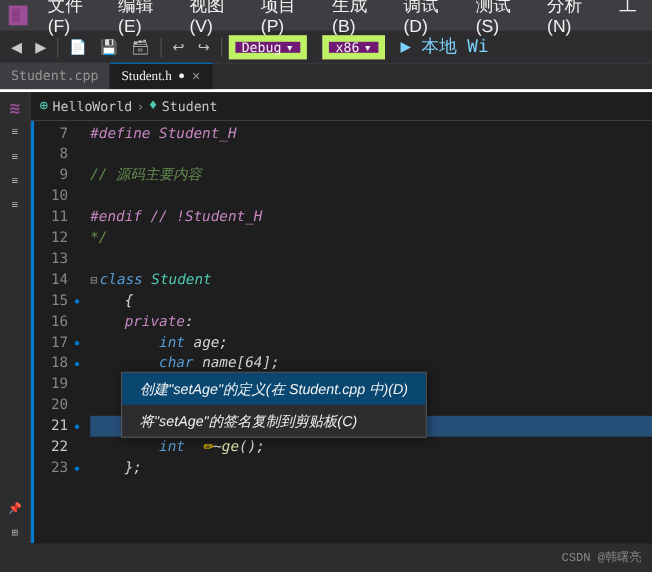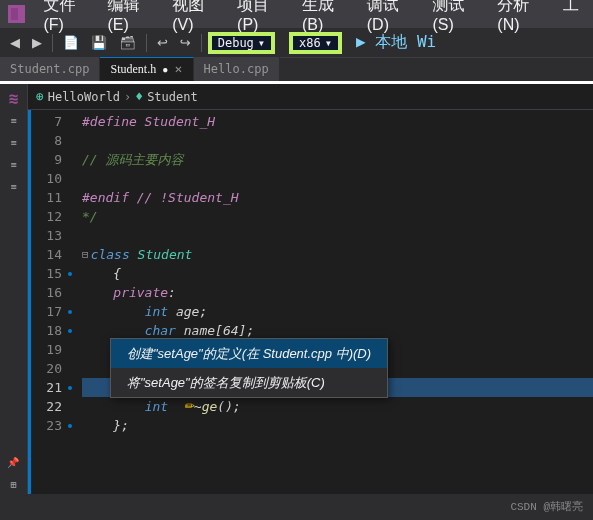--- a/index.html
+++ b/index.html
@@ -64,22 +64,22 @@
       display: flex;
       align-items: center;
     }
     .toolbar-separator {
       width: 1px;
       height: 18px;
       background: #555;
       margin: 0 2px;
     }
     .toolbar-dropdown {
-      background: #0f172a;
-      border: 4px solid #bef264;
+      background: #701a75;
+      border: 6px solid #bef264;
       color: #f1f1f1;
       font-size: 12px;
       padding: 2px 6px;
       height: 22px;
       display: flex;
       align-items: center;
       gap: 4px;
       cursor: pointer;
     }
     .run-btn {
@@ -330,23 +330,20 @@
 </div>
 
 <div class="tab-bar">
   <div class="tab">
     <span>Student.cpp</span>
   </div>
   <div class="tab active">
     <span>Student.h</span>
     <span class="tab-modified">●</span>
     <span class="tab-close">✕</span>
-  </div>
-  <div class="tab">
-    <span>Hello.cpp</span>
   </div>
 </div>
 
 <div class="editor-container">
 
   <div class="side-icons">
     <div class="side-icon" style="color:#9b4f96; font-size:16px; font-weight:bold;">≋</div>
     <div class="side-icon">≡</div>
     <div class="side-icon">≡</div>
     <div class="side-icon">≡</div>

